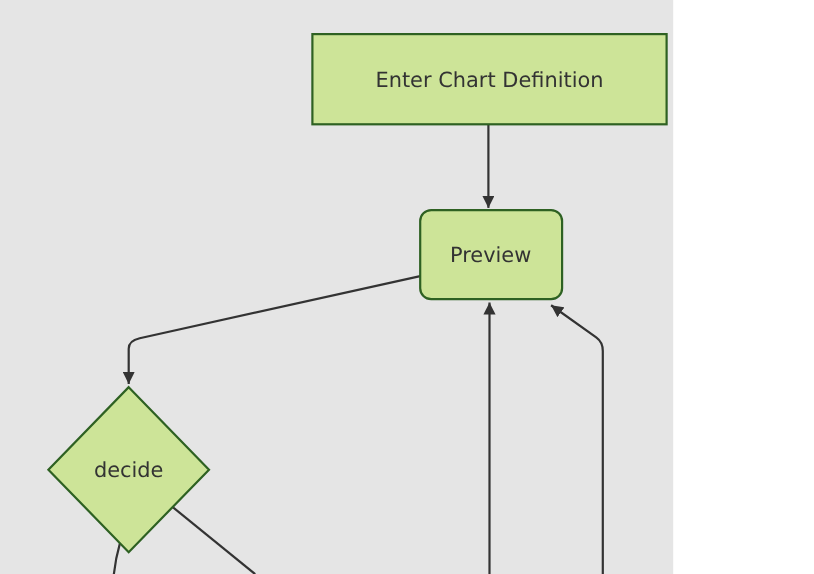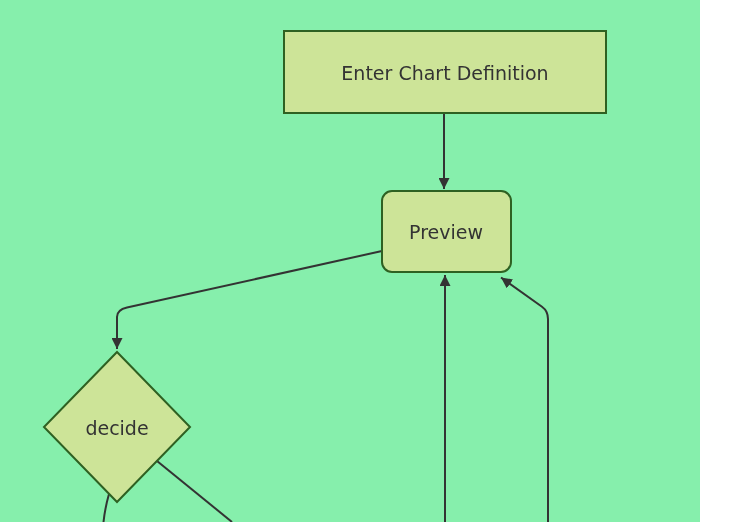--- a/index.html
+++ b/index.html
@@ -2,23 +2,23 @@
 <html><head>
 <meta charset="utf-8">
 <style>
   html, body {
     margin: 0;
     padding: 0;
     background: #ffffff;
   }
   .canvas {
     position: relative;
-    width: 700px;
+    width: 612px;
     height: 522px;
-    background: #86efac;
+    background: #e5e5e5;
     overflow: hidden;
   }
   svg { display: block; }
   .edge {
     stroke: #333333;
     stroke-width: 2;
     fill: none;
   }
   .node-shape {
     stroke: #2e6122;

